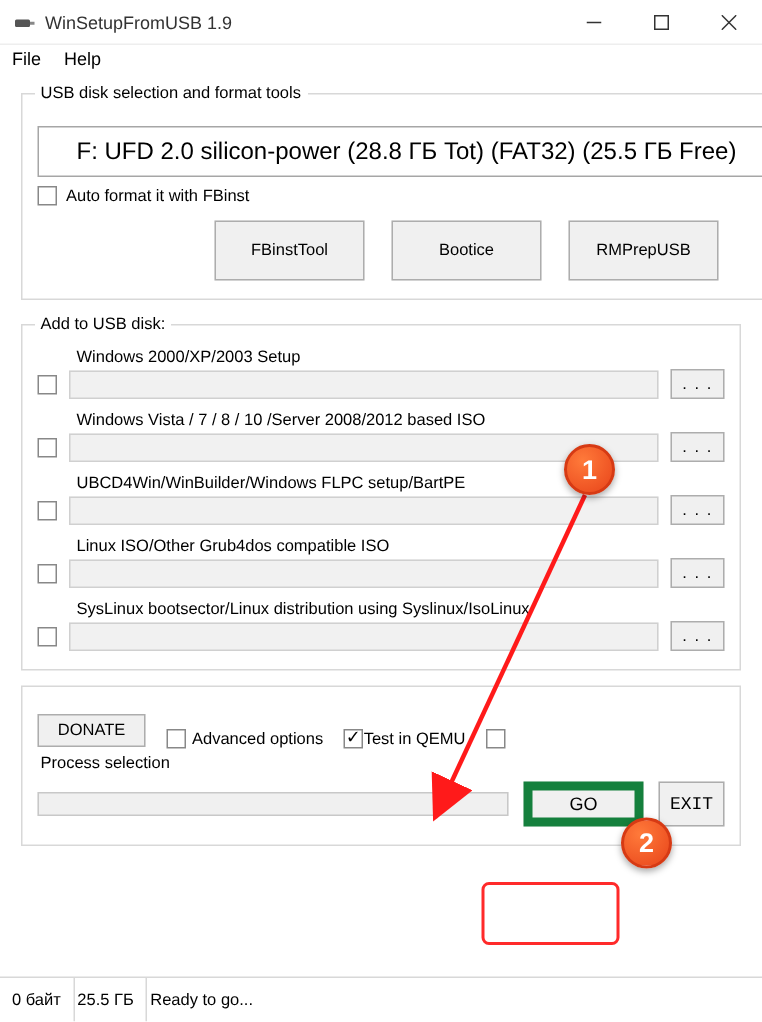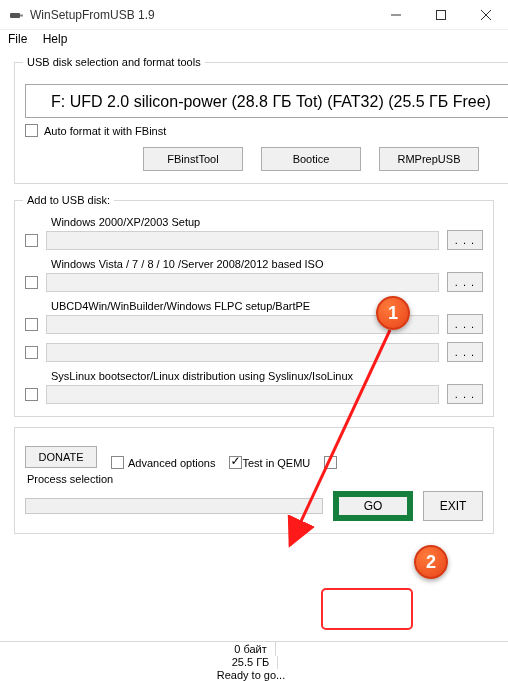--- a/index.html
+++ b/index.html
@@ -92,21 +92,21 @@
   .chk-label { font-size: 11px; }
 
   .tool-btns {
     display: flex;
     gap: 18px;
     justify-content: center;
     margin-top: 10px;
   }
   .tool-btns button.std {
     min-width: 100px;
-    height: 24px;
+    height: 40px;
   }
 
   .add-item {
     margin-bottom: 8px;
   }
   .add-item .label {
     font-size: 11px;
     margin-left: 26px;
     margin-bottom: 2px;
     display: block;
@@ -157,38 +157,38 @@
     background: #f0f0f0;
   }
   button.go {
     width: 80px; height: 30px;
     border: 6px solid #15803d;
     background: #f0f0f0;
     font-size: 12px;
     cursor: pointer;
   }
   button.exit {
-    width: 60px; height: 30px;
+    width: 44px; height: 30px;
     border: 1px solid #adadad;
     background: #f0f0f0;
     font-size: 12px;
     cursor: pointer;
+    font-family: Liberation Mono, monospace;
   }
 
   .statusbar {
     position: absolute;
     left: 0; right: 0; bottom: 0;
-    height: 40px;
+    height: 30px;
     border-top: 1px solid #d8d8d8;
     display: flex;
     align-items: center;
     font-size: 11px;
     padding: 0 6px;
     gap: 0;
-    flex-direction: column;
   }
   .status-cell {
     border-right: 1px solid #d8d8d8;
     padding: 0 8px 0 2px;
     height: 100%;
     display: flex;
     align-items: center;
   }
   .status-cell:last-child { border-right: none; flex: 1; }
 
@@ -300,20 +300,21 @@
     <div class="add-item">
       <span class="label">UBCD4Win/WinBuilder/Windows FLPC setup/BartPE</span>
       <div class="add-row">
         <span class="chk"></span>
         <div class="path-box"></div>
         <button class="browse">. . .</button>
       </div>
     </div>
 
     <div class="add-item">
+      <span class="label">Linux ISO/Other Grub4dos compatible ISO</span>
       <div class="add-row">
         <span class="chk"></span>
         <div class="path-box"></div>
         <button class="browse">. . .</button>
       </div>
     </div>
 
     <div class="add-item" style="margin-bottom:0;">
       <span class="label">SysLinux bootsector/Linux distribution using Syslinux/IsoLinux</span>
       <div class="add-row">

